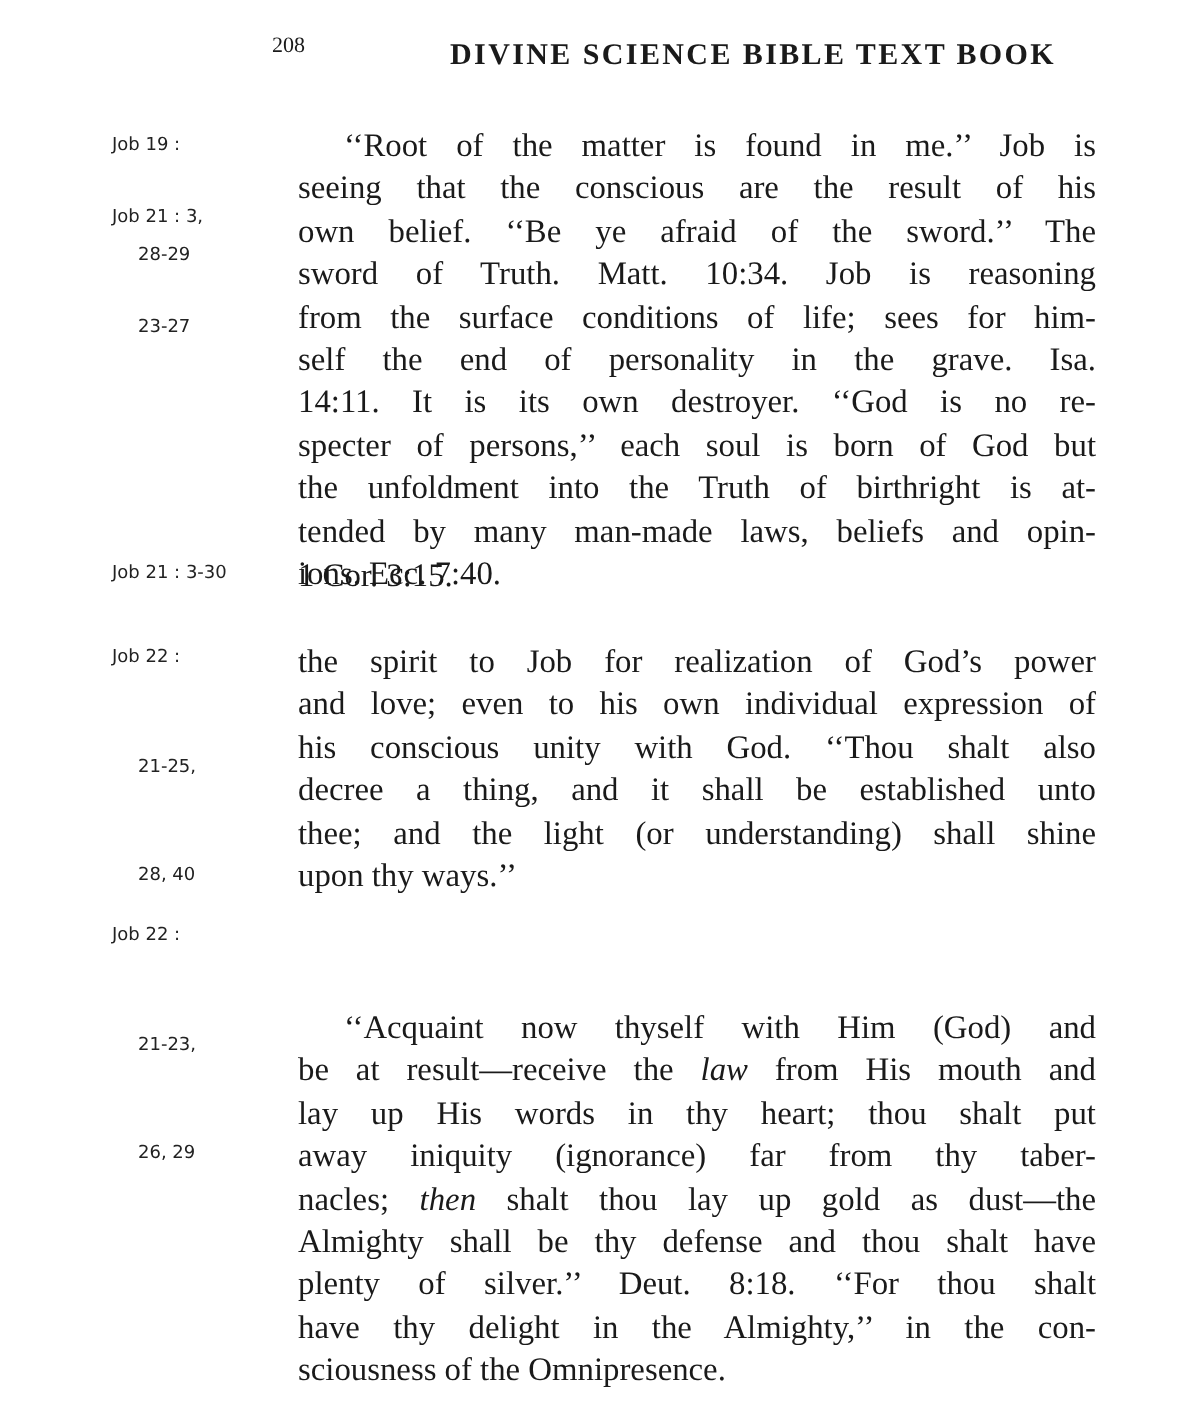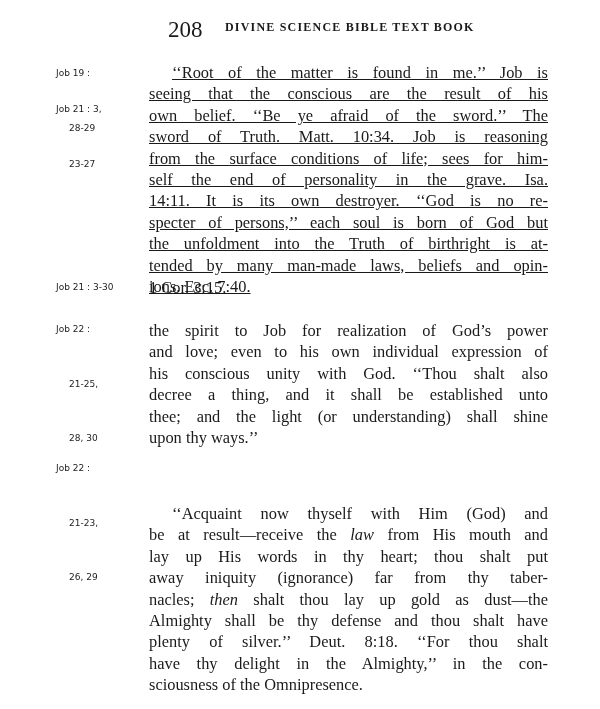--- a/index.html
+++ b/index.html
@@ -1,20 +1,20 @@
 <!DOCTYPE html>
 <html><head>
 <meta charset="utf-8">
 <style>
   html, body { margin: 0; padding: 0; background: #ffffff; }
   body { width: 600px; height: 709px; position: relative; overflow: hidden;
          font-family: "Liberation Serif", "DejaVu Serif", serif; color: #1a1a1a; }
   .header { position: absolute; top: 17px; left: 0; width: 600px; height: 24px; }
-  .page-number { position: absolute; left: 168px; top: 0; font-size: 23px; }
-  .running-title { position: absolute; left: 225px; top: 3px; font-size: 12px;
+  .page-number { position: absolute; left: 136px; top: 0; font-size: 11px; }
+  .running-title { position: absolute; left: 225px; top: 3px; font-size: 15px;
                    font-weight: bold; letter-spacing: 1.2px; font-variant: small-caps; }
   .margin-ref { position: absolute; left: 56px; width: 75px;
                 font-family: "DejaVu Sans", "Liberation Sans", sans-serif;
                 font-size: 9px; font-weight: normal; line-height: 10.5px; color: #222; }
   .margin-ref .ref-line { display: block; white-space: nowrap; }
   .margin-ref .ref-line.indent { padding-left: 13px; margin-top: 44px; }
   .paragraph { position: absolute; left: 149px; width: 399px; font-size: 16.4px;
                line-height: 21.4px; text-align: justify; text-indent: 23px; }
   .paragraph .line { display: block; text-align: justify; text-align-last: justify;
                      white-space: nowrap; }
@@ -38,29 +38,29 @@
 <div class="margin-ref" style="top:104px;">
   <span class="ref-line">Job 21 : 3,</span>
   <span class="ref-line indent">23-27</span>
 </div>
 <div class="margin-ref" style="top:282px;">
   <span class="ref-line">Job 21 : 3-30</span>
 </div>
 <div class="margin-ref" style="top:324px;">
   <span class="ref-line">Job 22 :</span>
   <span class="ref-line indent">21-25,</span>
-  <span class="ref-line indent">28, 30</span>
+  <span class="ref-line indent">28, 40</span>
 </div>
 <div class="margin-ref" style="top:463px;">
   <span class="ref-line">Job 22 :</span>
   <span class="ref-line indent">21-23,</span>
   <span class="ref-line indent">26, 29</span>
 </div>
 
-<div class="paragraph" style="top:62px;text-decoration:underline;">
+<div class="paragraph" style="top:62px;">
   <span class="line first">‘‘Root of the matter is found in me.’’  Job is</span>
   <span class="line">seeing that the conscious are the result of his</span>
   <span class="line">own belief.  ‘‘Be ye afraid of the sword.’’  The</span>
   <span class="line">sword of Truth.  Matt. 10:34.  Job is reasoning</span>
   <span class="line">from the surface conditions of life; sees for him-</span>
   <span class="line">self the end of personality in the grave.  Isa.</span>
   <span class="line">14:11.  It is its own destroyer.  ‘‘God is no re-</span>
   <span class="line">specter of persons,’’ each soul is born of God but</span>
   <span class="line">the unfoldment into the Truth of birthright is at-</span>
   <span class="line">tended by many man-made laws, beliefs and opin-</span>

